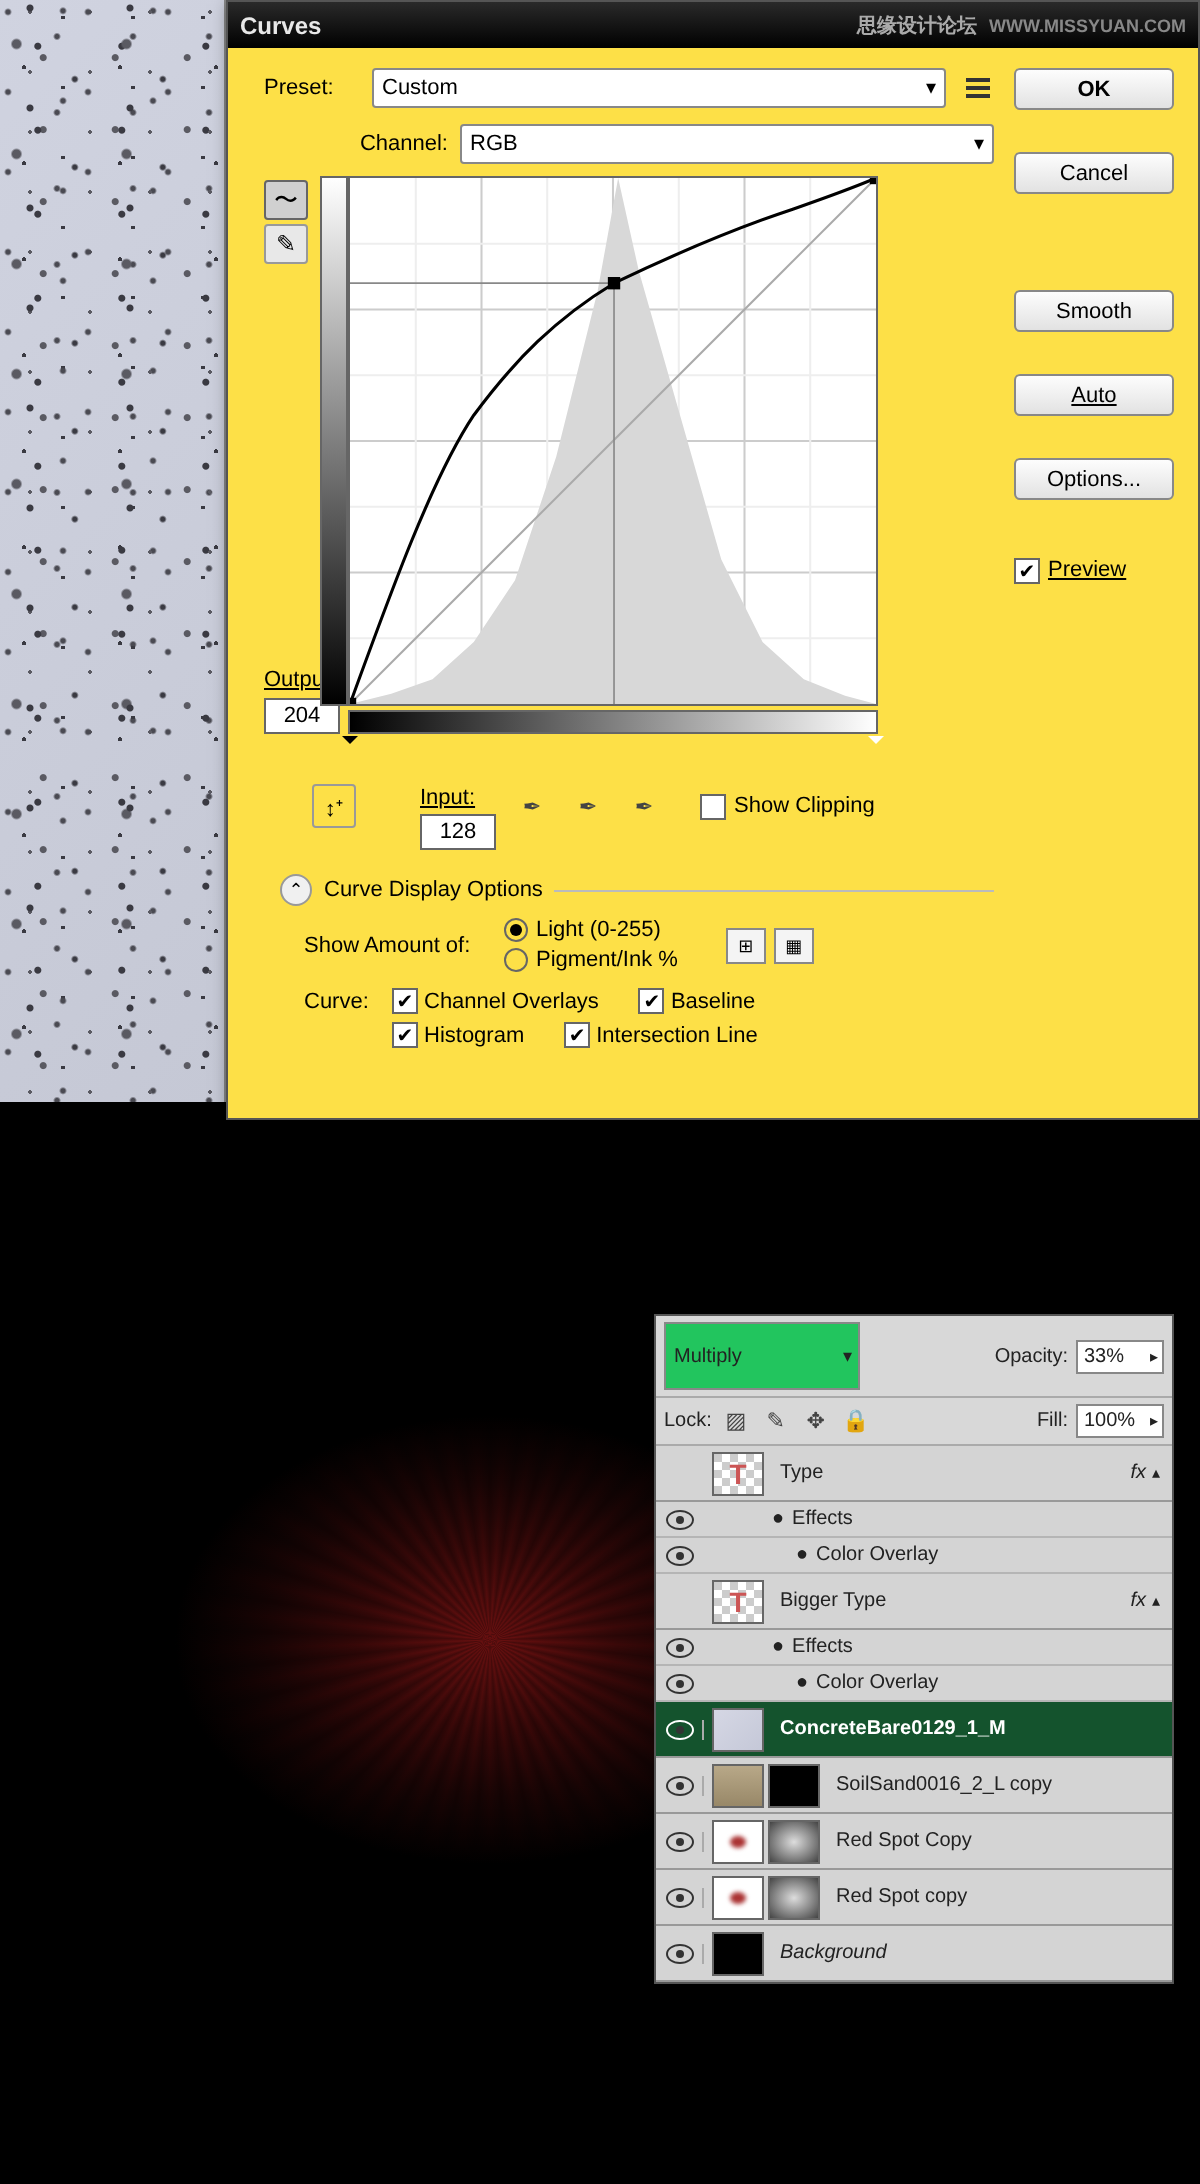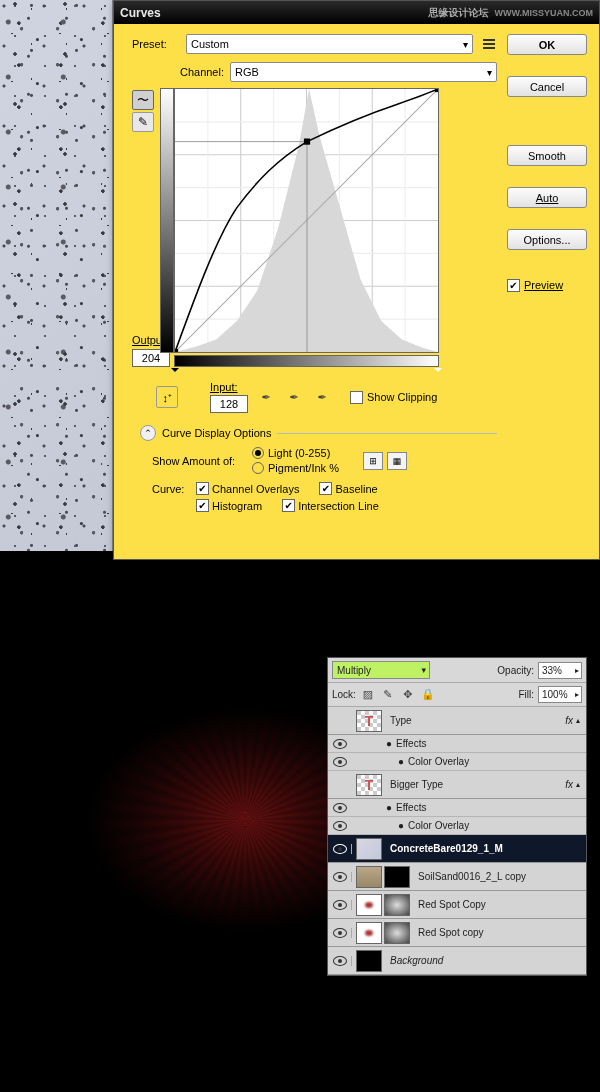--- a/index.html
+++ b/index.html
@@ -45,21 +45,21 @@
 .curve-grid svg { position: absolute; inset: 0; }
 .hgrad-row { display: flex; margin-top: 2px; }
 .hgrad-spacer { width: 14px; }
 .hgrad { width: 265px; height: 12px; background: linear-gradient(to right, #000, #fff); border: 1px solid #666; position: relative; }
 .hgrad .tri-l { position: absolute; left: -4px; top: 12px; width: 0; height: 0; border: 4px solid transparent; border-top-color: #000; }
 .hgrad .tri-r { position: absolute; right: -4px; top: 12px; width: 0; height: 0; border: 4px solid transparent; border-top-color: #fff; }
 
 .input-row { display: flex; align-items: center; gap: 8px; margin-top: 14px; padding-left: 24px; }
 .input-row .hand-ico { width: 22px; height: 22px; border: 1px solid #999; border-radius: 2px; display: flex; align-items: center; justify-content: center; }
 .input-lab { display: flex; flex-direction: column; align-items: flex-start; gap: 2px; margin-left: 24px; }
-.input-lab label { text-decoration: underline; }
+.input-lab label { text-decoration: underline; margin-top: 12px; }
 .eyedrop { width: 20px; height: 20px; display: flex; align-items: center; justify-content: center; color: #444; }
 .show-clip { display: flex; align-items: center; gap: 4px; margin-left: 10px; }
 .cbx { width: 13px; height: 13px; border: 1px solid #666; background: #fff; display: inline-flex; align-items: center; justify-content: center; font-size: 10px; }
 .cbx.on::before { content: '✔'; color: #000; }
 
 .sep-row { display: flex; align-items: center; gap: 6px; margin: 12px 0 6px 8px; }
 .expand-btn { width: 16px; height: 16px; border: 1px solid #999; border-radius: 8px; background: #f0f0f0; display: flex; align-items: center; justify-content: center; font-size: 9px; }
 .sep-line { flex: 1; height: 1px; background: #bbb; }
 
 .show-amt-row { display: flex; align-items: center; gap: 8px; margin: 6px 0 4px 20px; }
@@ -80,33 +80,33 @@
 .btn strong { font-weight: bold; }
 .preview-row { display: flex; align-items: flex-start; gap: 4px; margin-top: 8px; }
 
 
 .red-bg { position: absolute; left: 0; top: 660px; width: 350px; height: 320px; background: radial-gradient(ellipse 45% 35% at 70% 50%, #6d1010 0%, #3a0808 40%, #1a0404 70%, #000 100%); }
 .red-bg::before { content: ''; position: absolute; inset: 0; background: repeating-conic-gradient(from 0deg at 70% 50%, rgba(0,0,0,0.3) 0deg, transparent 4deg, rgba(0,0,0,0.3) 8deg); mix-blend-mode: multiply; }
 
 
 .layers-panel { position: absolute; left: 327px; top: 657px; width: 260px; background: #d8d8d8; border: 1px solid #555; font-size: 10px; color: #222; }
 .layers-top { display: flex; align-items: center; gap: 4px; padding: 3px 4px; border-bottom: 1px solid #aaa; }
-.blend-sel { width: 98px; height: 18px; background: #bef264; border: 1px solid #888; padding: 0 14px 0 4px; position: relative; display: flex; align-items: center; }
+.blend-sel { width: 98px; height: 34px; background: #22c55e; border: 1px solid #888; padding: 0 14px 0 4px; position: relative; display: flex; align-items: center; }
 .blend-sel::after { content: '▾'; position: absolute; right: 3px; font-size: 9px; }
 .op-lab { margin-left: auto; }
 .op-field { width: 44px; height: 17px; background: #fff; border: 1px solid #888; display: flex; align-items: center; padding: 0 3px; position: relative; }
 .op-field::after { content: '▸'; position: absolute; right: 2px; font-size: 8px; }
 
 .lock-row { display: flex; align-items: center; gap: 4px; padding: 3px 4px; border-bottom: 1px solid #aaa; }
 .lock-row .spacer { flex: 1; }
 .lock-ico { width: 16px; height: 16px; display: flex; align-items: center; justify-content: center; font-size: 11px; color: #444; }
 
 .layer-list { background: #c2c2c2; }
 .layer-row { display: flex; align-items: center; min-height: 28px; border-bottom: 1px solid #999; background: #d4d4d4; }
-.layer-row.sel { background: #0f172a; color: #fff; }
+.layer-row.sel { background: #14532d; color: #fff; }
 .vis-cell { width: 24px; height: 100%; display: flex; align-items: center; justify-content: center; border-right: 1px solid #aaa; }
 .eye { width: 14px; height: 10px; border: 1px solid #333; border-radius: 50%; position: relative; }
 .eye::after { content: ''; position: absolute; left: 4px; top: 2px; width: 4px; height: 4px; background: #333; border-radius: 50%; }
 .thumb-cell { display: flex; align-items: center; gap: 2px; padding: 2px 4px; }
 .thumb { width: 26px; height: 22px; border: 1px solid #666; background: repeating-conic-gradient(#fff 0 90deg, #ccc 90deg 180deg); background-size: 8px 8px; position: relative; }
 .thumb.concrete { background: linear-gradient(135deg, #d5d7e4, #c5c8d8); }
 .thumb.soil { background: linear-gradient(#b8a888, #988868); }
 .thumb.mask-black { background: #000; }
 .thumb.mask-dot { background: #fff; }
 .thumb.mask-dot::after { content: ''; position: absolute; left: 8px; top: 7px; width: 8px; height: 6px; background: #a33; border-radius: 50%; filter: blur(1px); }

